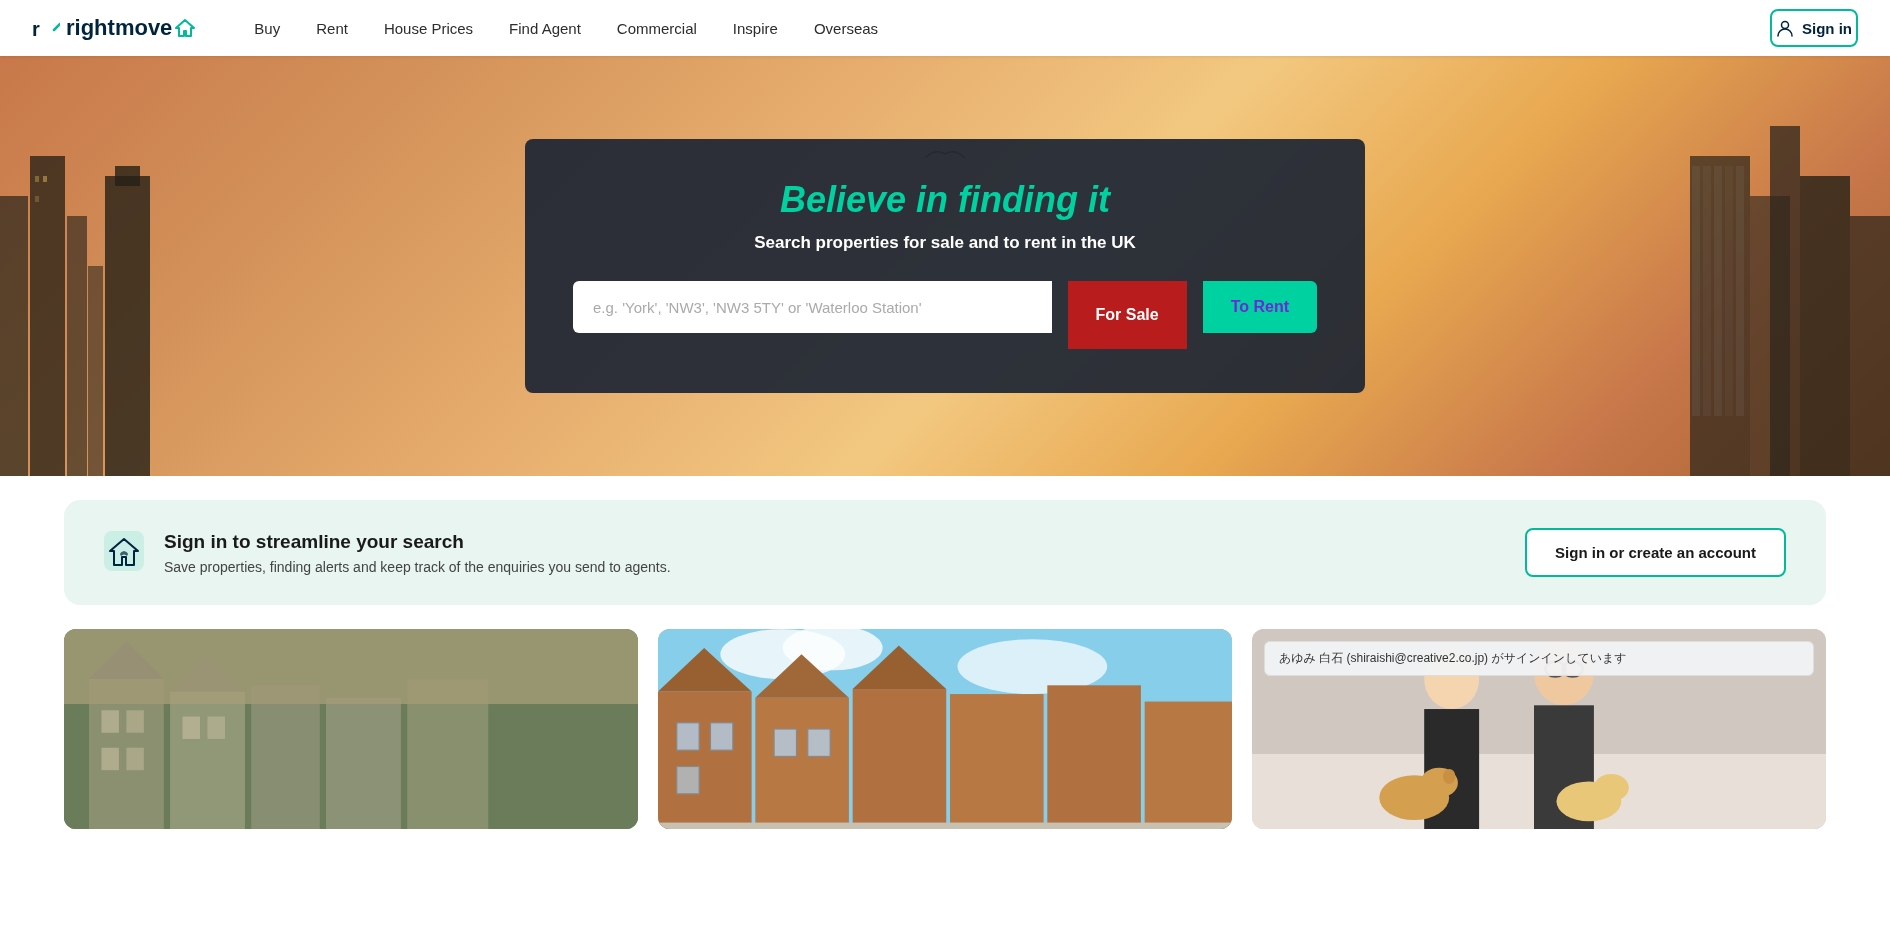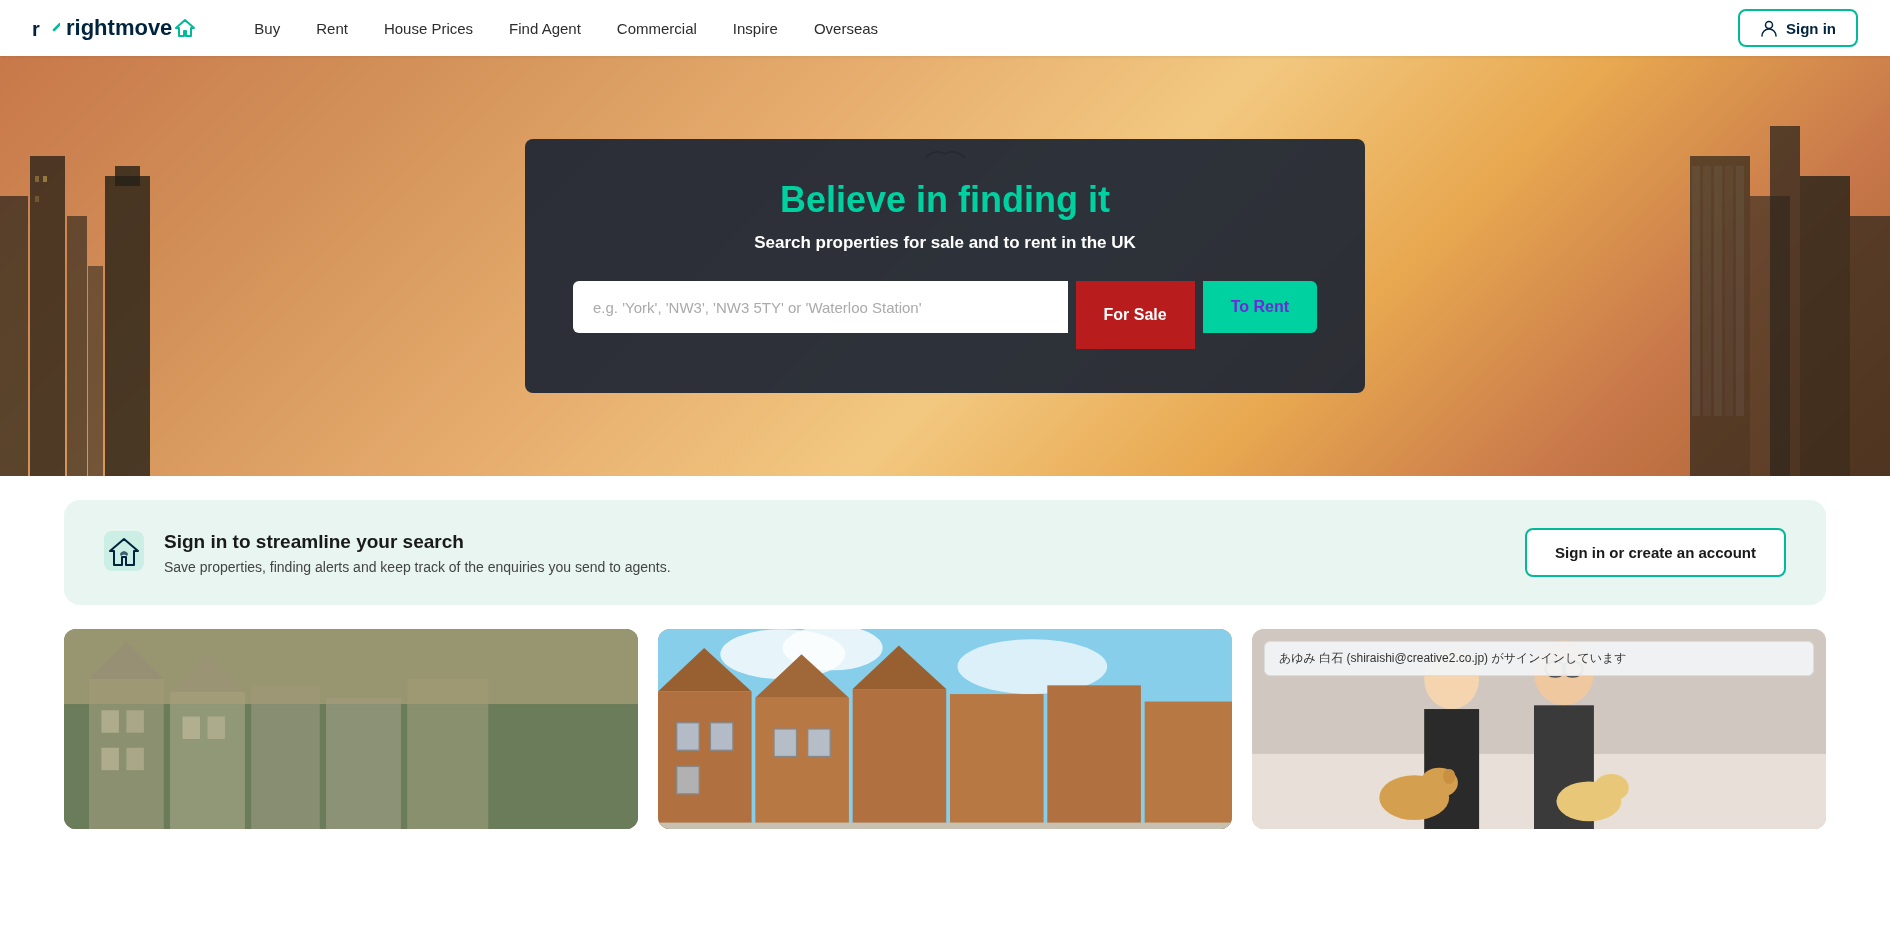--- a/index.html
+++ b/index.html
@@ -44,21 +44,21 @@
       padding: 0 18px;
       height: 48px;
       display: flex;
       align-items: center;
       cursor: pointer;
     }
     .nav-spacer { flex: 1; }
     .signin-btn {
       border: 2px solid #00ba9a;
       border-radius: 8px;
-      padding: 8px 20px;
+      padding: 8px 4px;
       font-size: 15px;
       font-weight: 600;
       color: #00243d;
       background: #fff;
       cursor: pointer;
       display: flex;
       align-items: center;
       gap: 8px;
     }
     .user-icon {
@@ -89,31 +89,32 @@
       padding: 40px 48px 44px;
       width: 840px;
       max-width: 90vw;
       text-align: center;
     }
     .hero-title {
       font-size: 36px;
       font-weight: 800;
       color: #00d1a0;
       margin-bottom: 12px;
+      font-style: italic;
     }
     .hero-subtitle {
       font-size: 17px;
       color: #fff;
       font-weight: 600;
       margin-bottom: 28px;
     }
     .search-row {
       display: flex;
       align-items: stretch;
-      gap: 8px;
+      gap: 16px;
     }
     .search-input {
       flex: 1;
       padding: 0 20px;
       font-size: 15px;
       border: none;
       border-radius: 6px 0 0 6px;
       outline: none;
       height: 52px;
       color: #555;

